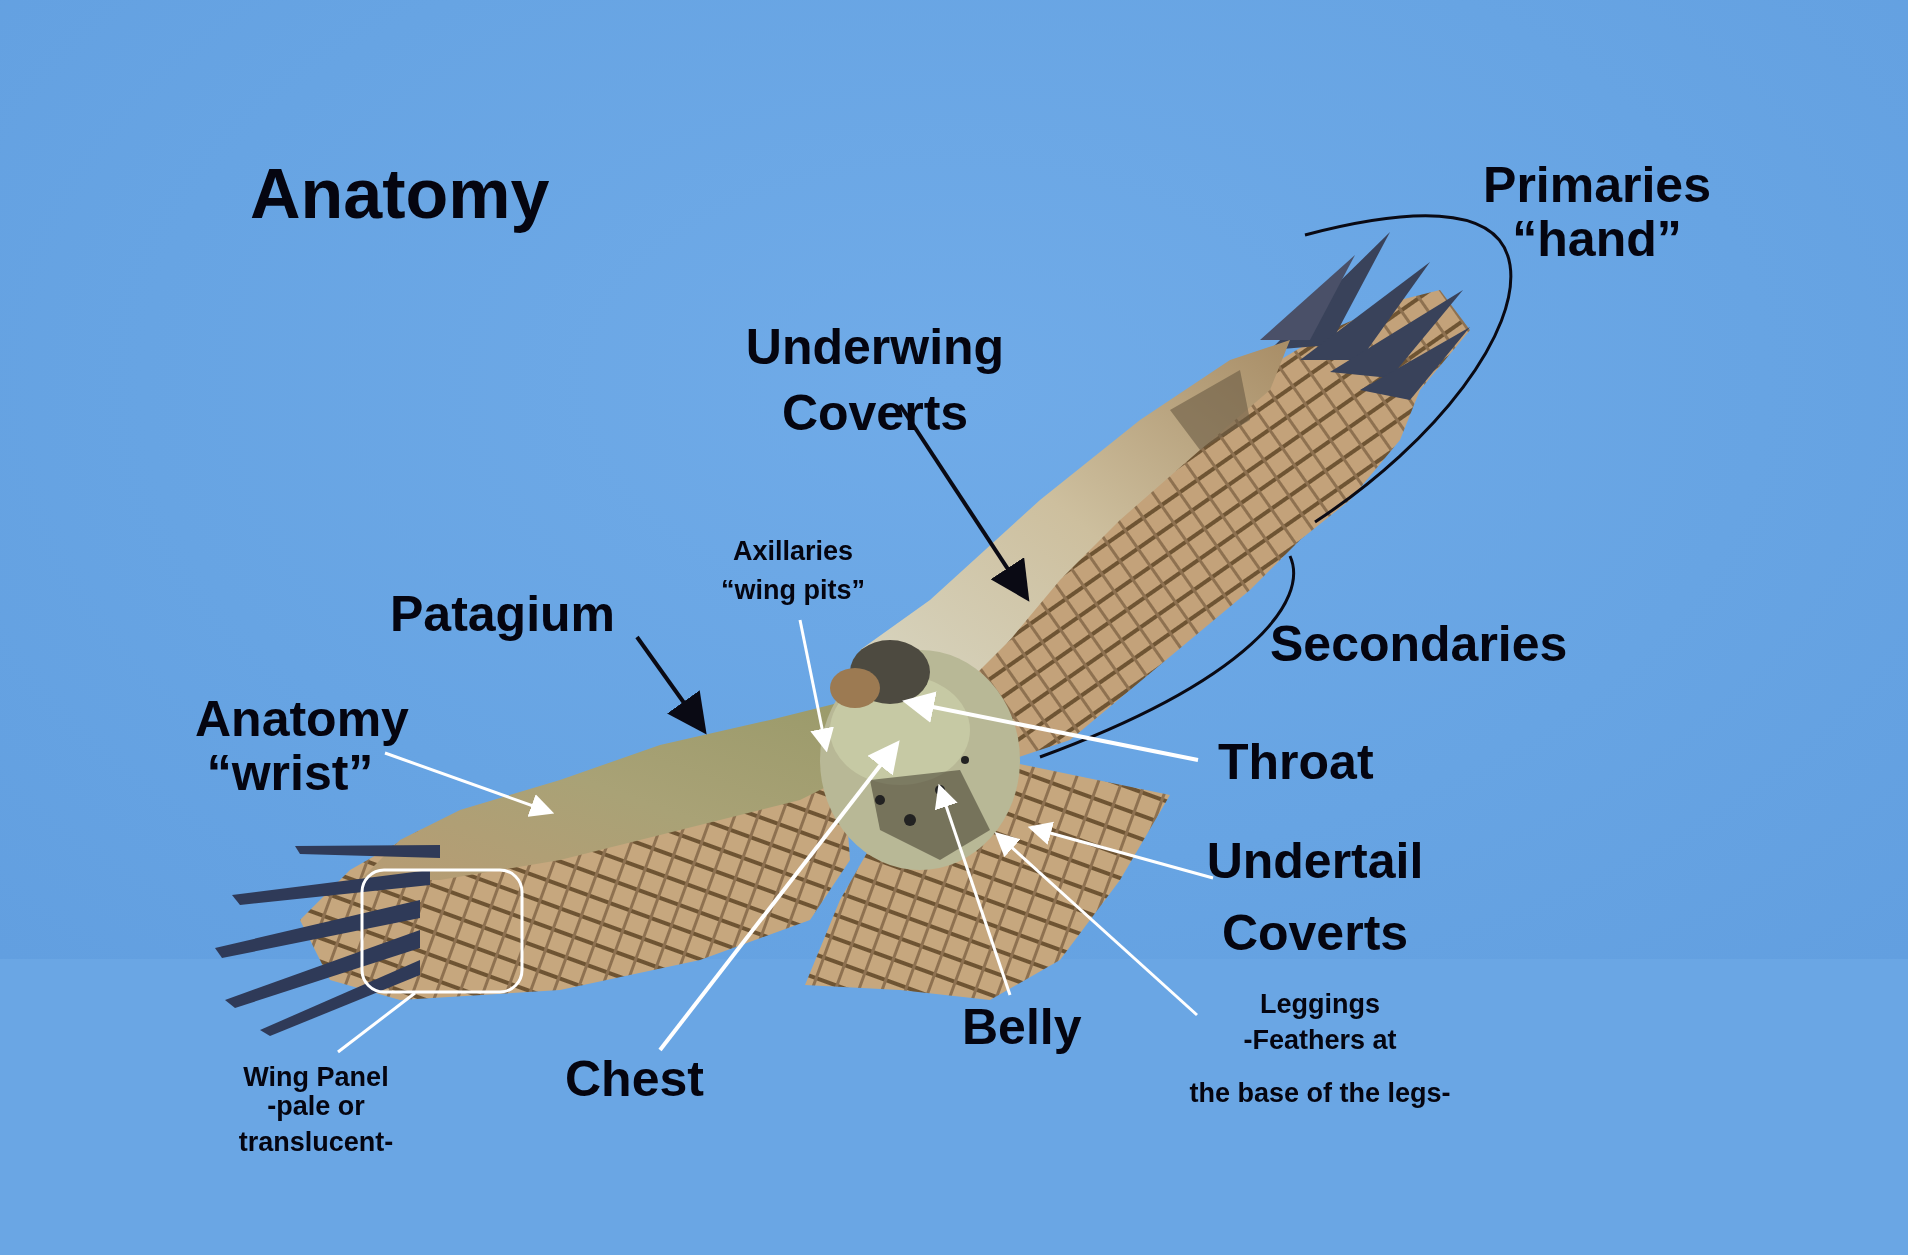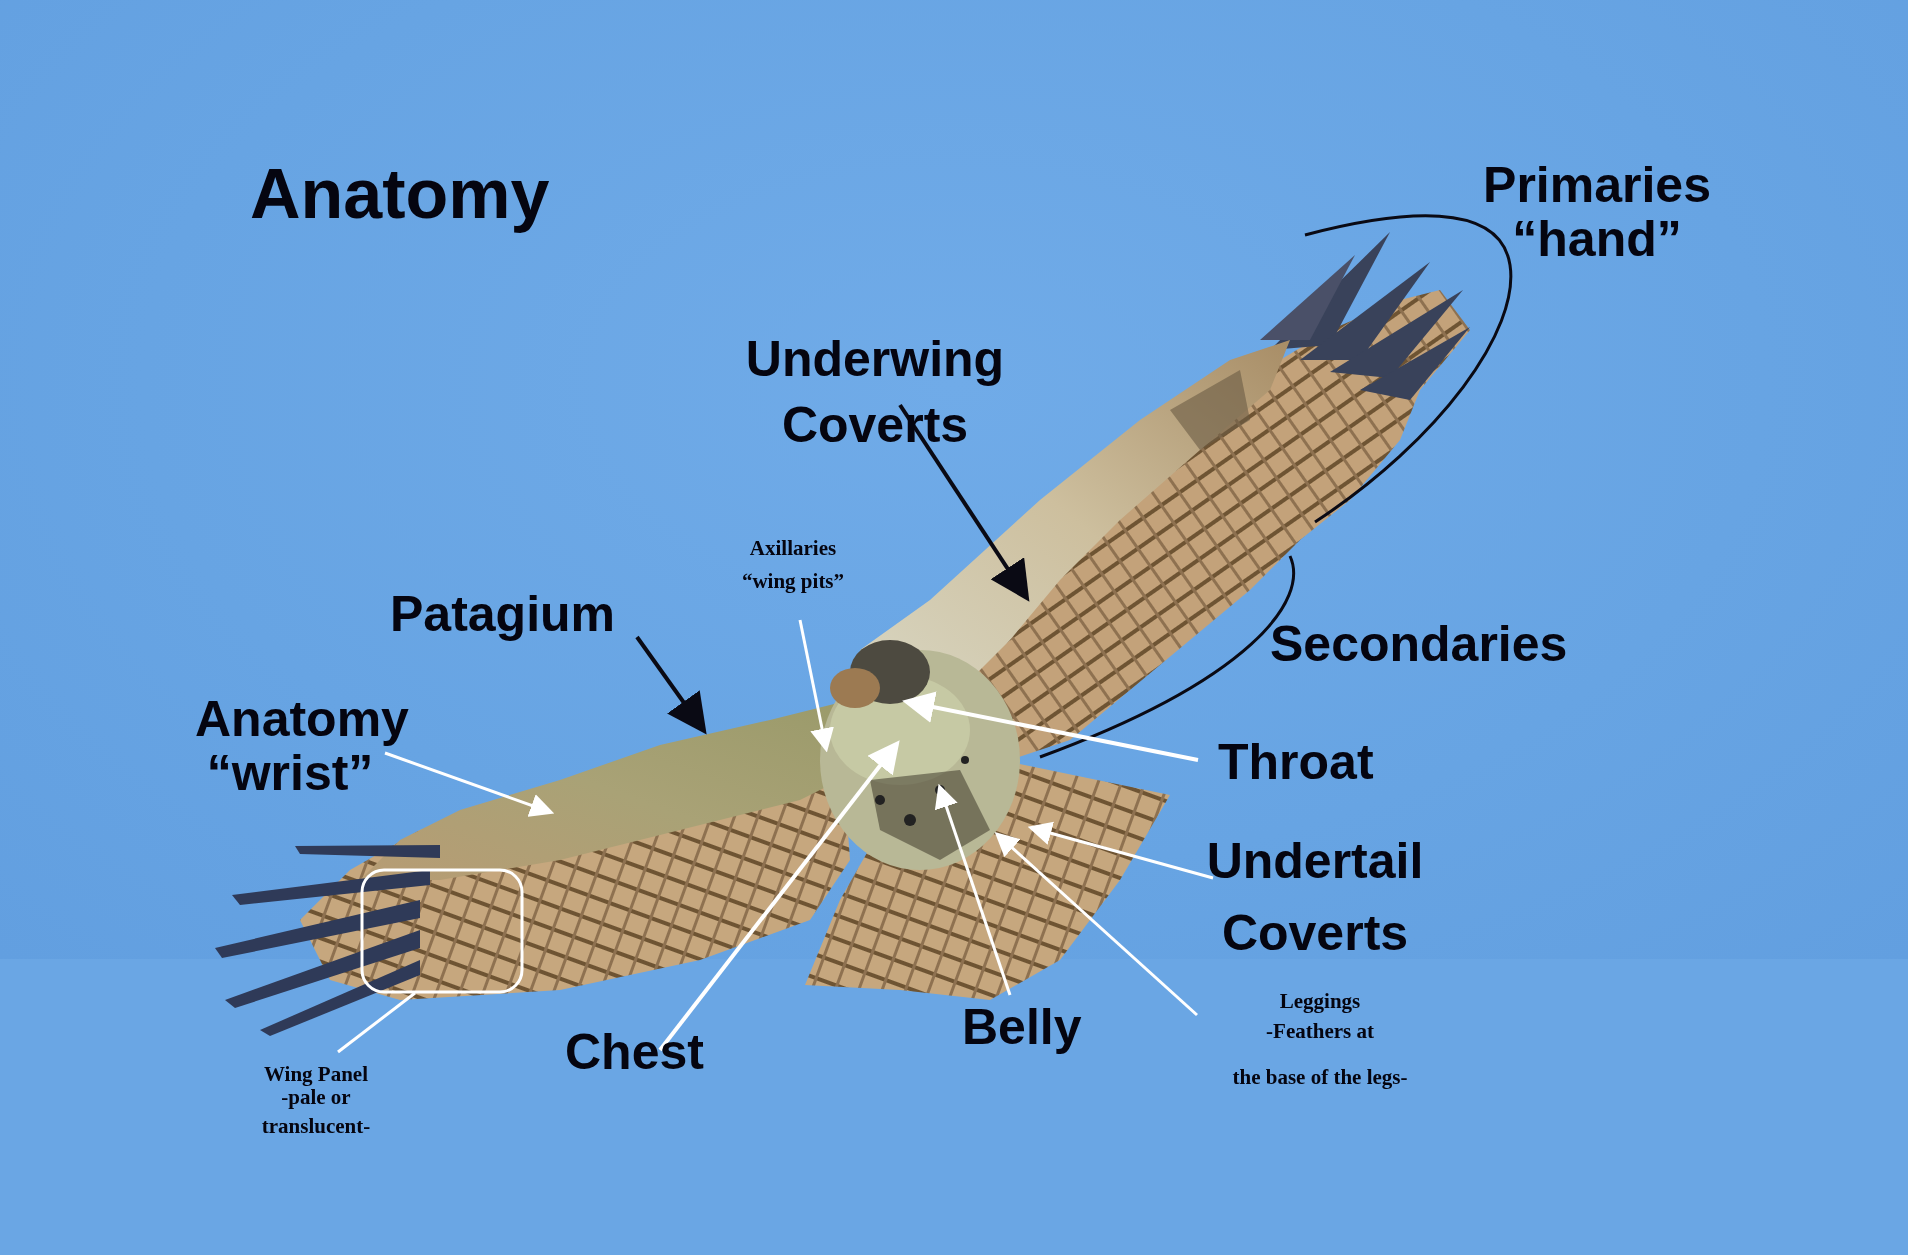--- a/index.html
+++ b/index.html
@@ -8,21 +8,21 @@
       background: #6aa6e4;
       font-family: "Liberation Sans", "DejaVu Sans", sans-serif;
     }
     .stage { position: relative; width: 1908px; height: 959px;
       background: radial-gradient(ellipse at 50% 40%, #70abe8 0%, #67a4e3 60%, #629fe0 100%); }
     svg.art { position: absolute; left: 0; top: 0; }
     .lbl { position: absolute; color: #050510; font-weight: bold; text-align: center; line-height: 1.08; white-space: nowrap; }
     .lbl div { display: block; }
     .xl { font-size: 70px; }
     .md { font-size: 50px; }
-    .sm { font-size: 21px; font-family: Liberation Serif, serif; }
+    .sm { font-size: 27px; }
   </style>
 </head>
 <body>
 
 <div class="stage">
 
   <svg class="art" width="1908" height="1255" viewBox="0 0 1908 1255">
     <defs>
       <linearGradient id="wingR" x1="0" y1="1" x2="1" y2="0">
         <stop offset="0" stop-color="#d8d6c2"></stop>
@@ -110,21 +110,21 @@
     <line x1="338" y1="1052" x2="415" y2="993" stroke="#ffffff" stroke-width="3"></line>
   </svg>
 
   <div class="lbl xl" style="left:250px; top:157px;">Anatomy</div>
 
   <div class="lbl md" style="left:1472px; top:158px; width:250px;">
     <div>Primaries</div>
     <div>“hand”</div>
   </div>
 
-  <div class="lbl md" style="left:730px; top:332px; width:290px;">
+  <div class="lbl md" style="left:730px; top:320px; width:290px;">
     <div>Underwing</div>
     <div style="margin-top:12px;">Coverts</div>
   </div>
 
   <div class="lbl sm" style="left:687px; top:537px; width:212px;">
     <div>Axillaries</div>
     <div style="margin-top:10px;">“wing pits”</div>
   </div>
 
   <div class="lbl md" style="left:390px; top:587px;">
@@ -148,21 +148,21 @@
     <div>Undertail</div>
     <div style="margin-top:18px;">Coverts</div>
   </div>
 
   <div class="lbl sm" style="left:196px; top:1063px; width:240px;">
     <div>Wing Panel</div>
     <div style="margin-top:0;">-pale or</div>
     <div style="margin-top:7px;">translucent-</div>
   </div>
 
-  <div class="lbl md" style="left:565px; top:1025px;text-align:center;">
+  <div class="lbl md" style="left:565px; top:1052px;text-align:center;">
     <div>Chest</div>
   </div>
 
   <div class="lbl md" style="left:962px; top:1000px;">
     <div>Belly</div>
   </div>
 
   <div class="lbl sm" style="left:1140px; top:990px; width:360px;">
     <div>Leggings</div>
     <div style="margin-top:7px;">-Feathers at</div>

